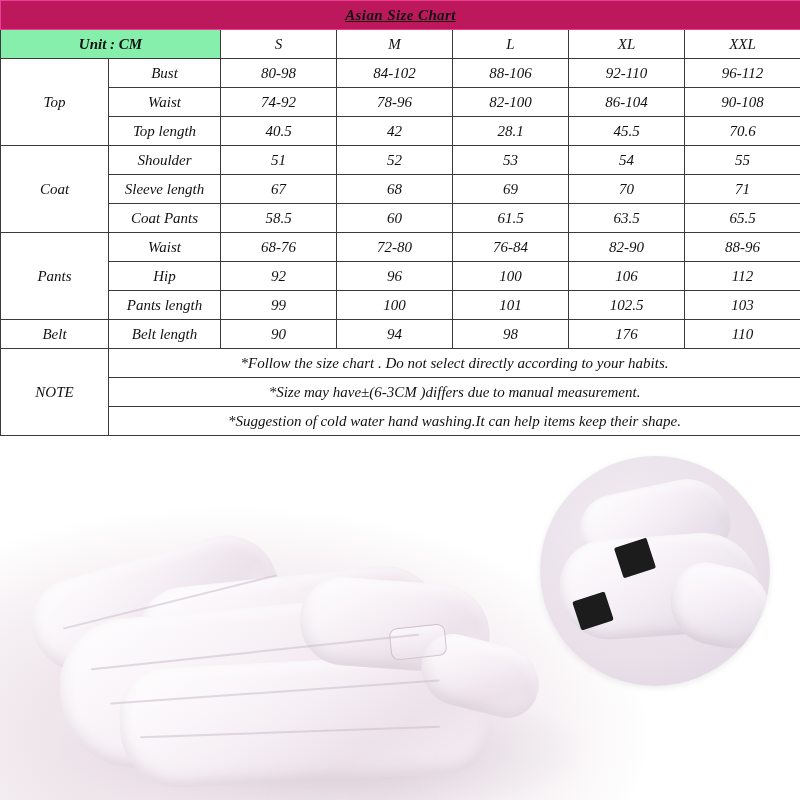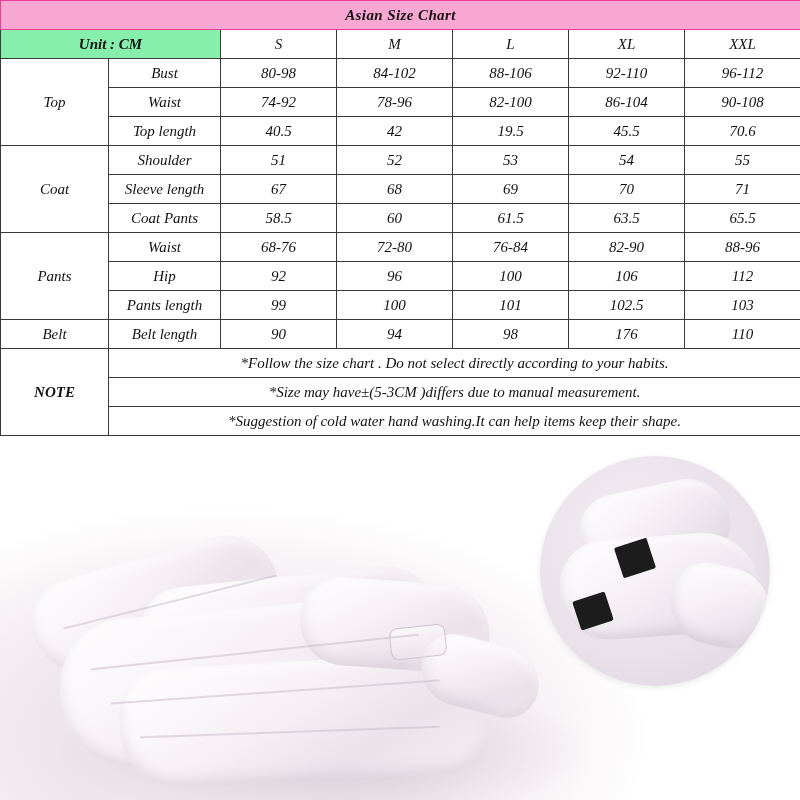--- a/index.html
+++ b/index.html
@@ -34,28 +34,29 @@
     border: 1px solid #3a3a3a;
     text-align: center;
     vertical-align: middle;
     font-style: italic;
     font-size: 15px;
     color: #111111;
     padding: 0;
     height: 28px;
   }
   .title-cell {
-    background: #f9a8d4;
+    background: #be185d;
     color: #ffffff;
     font-weight: bold;
     font-style: italic;
     font-size: 19px;
     letter-spacing: 0.4px;
     height: 36px;
     border: 1px solid #ef3d96 !important;
+    text-decoration: underline;
   }
   .unit-cell {
     background: #86efac;
     color: #ffffff;
     font-weight: bold;
     font-style: italic;
     font-size: 14px;
     height: 30px;
   }
   .hdr-size {
@@ -69,21 +70,21 @@
     font-style: italic;
     font-size: 16px;
     font-weight: normal;
   }
   .row-label {
     font-style: italic;
     font-size: 15px;
   }
   .note-label {
     font-style: italic;
-    font-weight: bold;
+    font-weight: normal;
     font-size: 15px;
   }
   .note-text {
     text-align: left;
     padding-left: 6px;
     font-style: italic;
     font-size: 14.5px;
   }
 
   
@@ -253,21 +254,21 @@
           <td>74-92</td>
           <td>78-96</td>
           <td>82-100</td>
           <td>86-104</td>
           <td>90-108</td>
         </tr>
         <tr>
           <td class="row-label">Top length</td>
           <td>40.5</td>
           <td>42</td>
-          <td>19.5</td>
+          <td>28.1</td>
           <td>45.5</td>
           <td>70.6</td>
         </tr>
 
         <tr>
           <td class="grp-cell" rowspan="3">Coat</td>
           <td class="row-label">Shoulder</td>
           <td>51</td>
           <td>52</td>
           <td>53</td>
@@ -325,21 +326,21 @@
           <td>98</td>
           <td>176</td>
           <td>110</td>
         </tr>
 
         <tr>
           <td class="note-label" rowspan="3">NOTE</td>
           <td class="note-text" colspan="6">*Follow the size chart . Do not select directly according to your habits.</td>
         </tr>
         <tr>
-          <td class="note-text" colspan="6">*Size may have±(5-3CM )differs due to manual measurement.</td>
+          <td class="note-text" colspan="6">*Size may have±(6-3CM )differs due to manual measurement.</td>
         </tr>
         <tr>
           <td class="note-text" colspan="6">*Suggestion of cold water hand washing.It can help items keep their shape.</td>
         </tr>
       </tbody>
     </table>
   </div>
 
   <div class="photo">
     <div class="bg-wash"></div>

